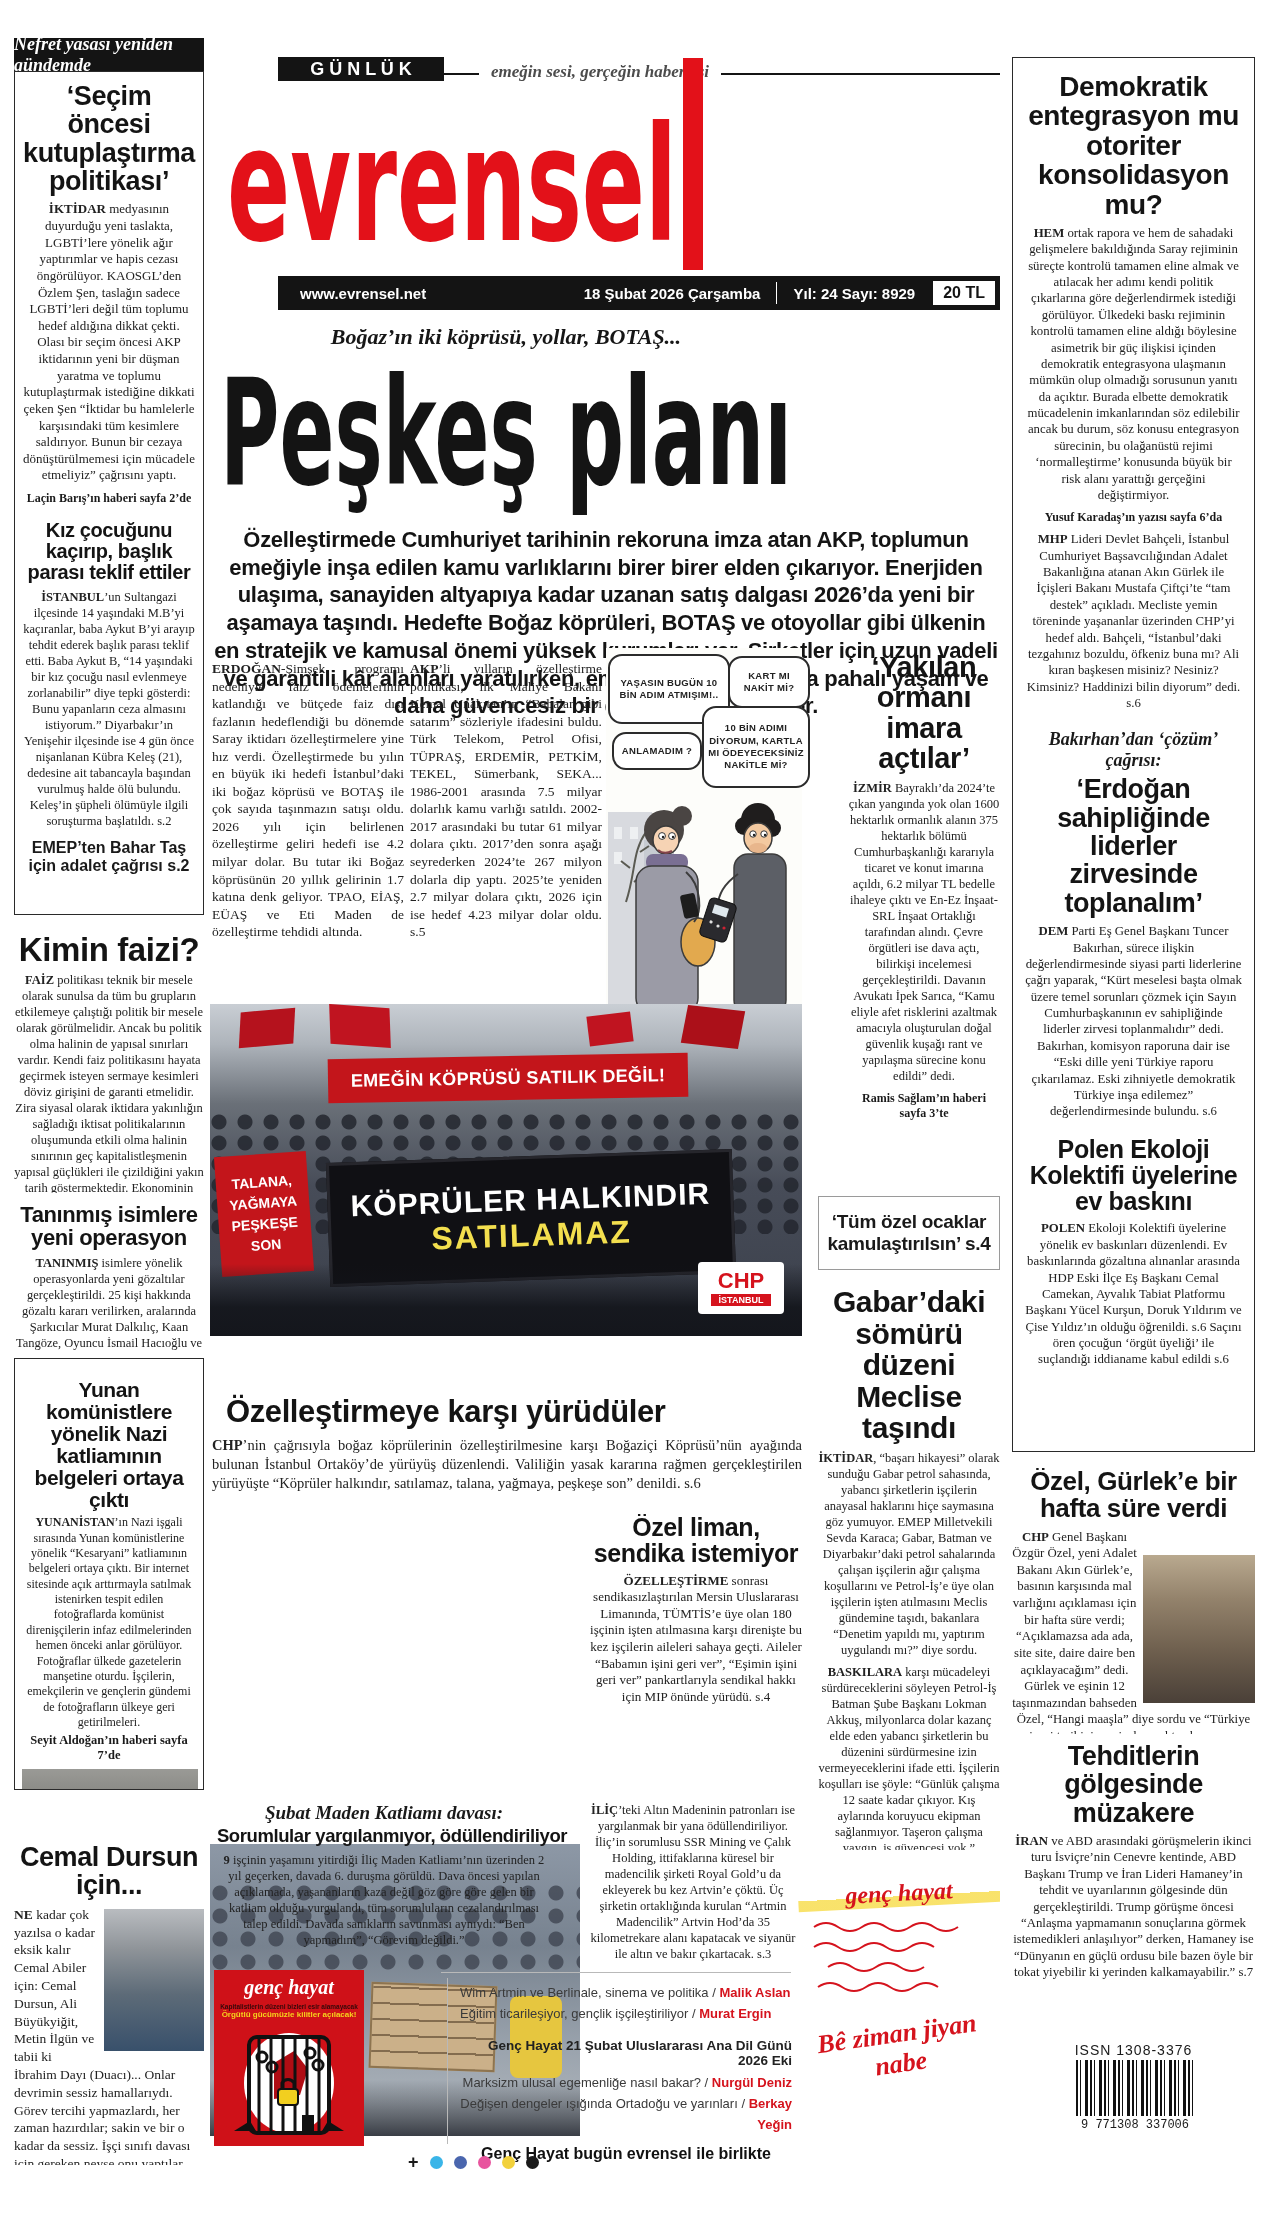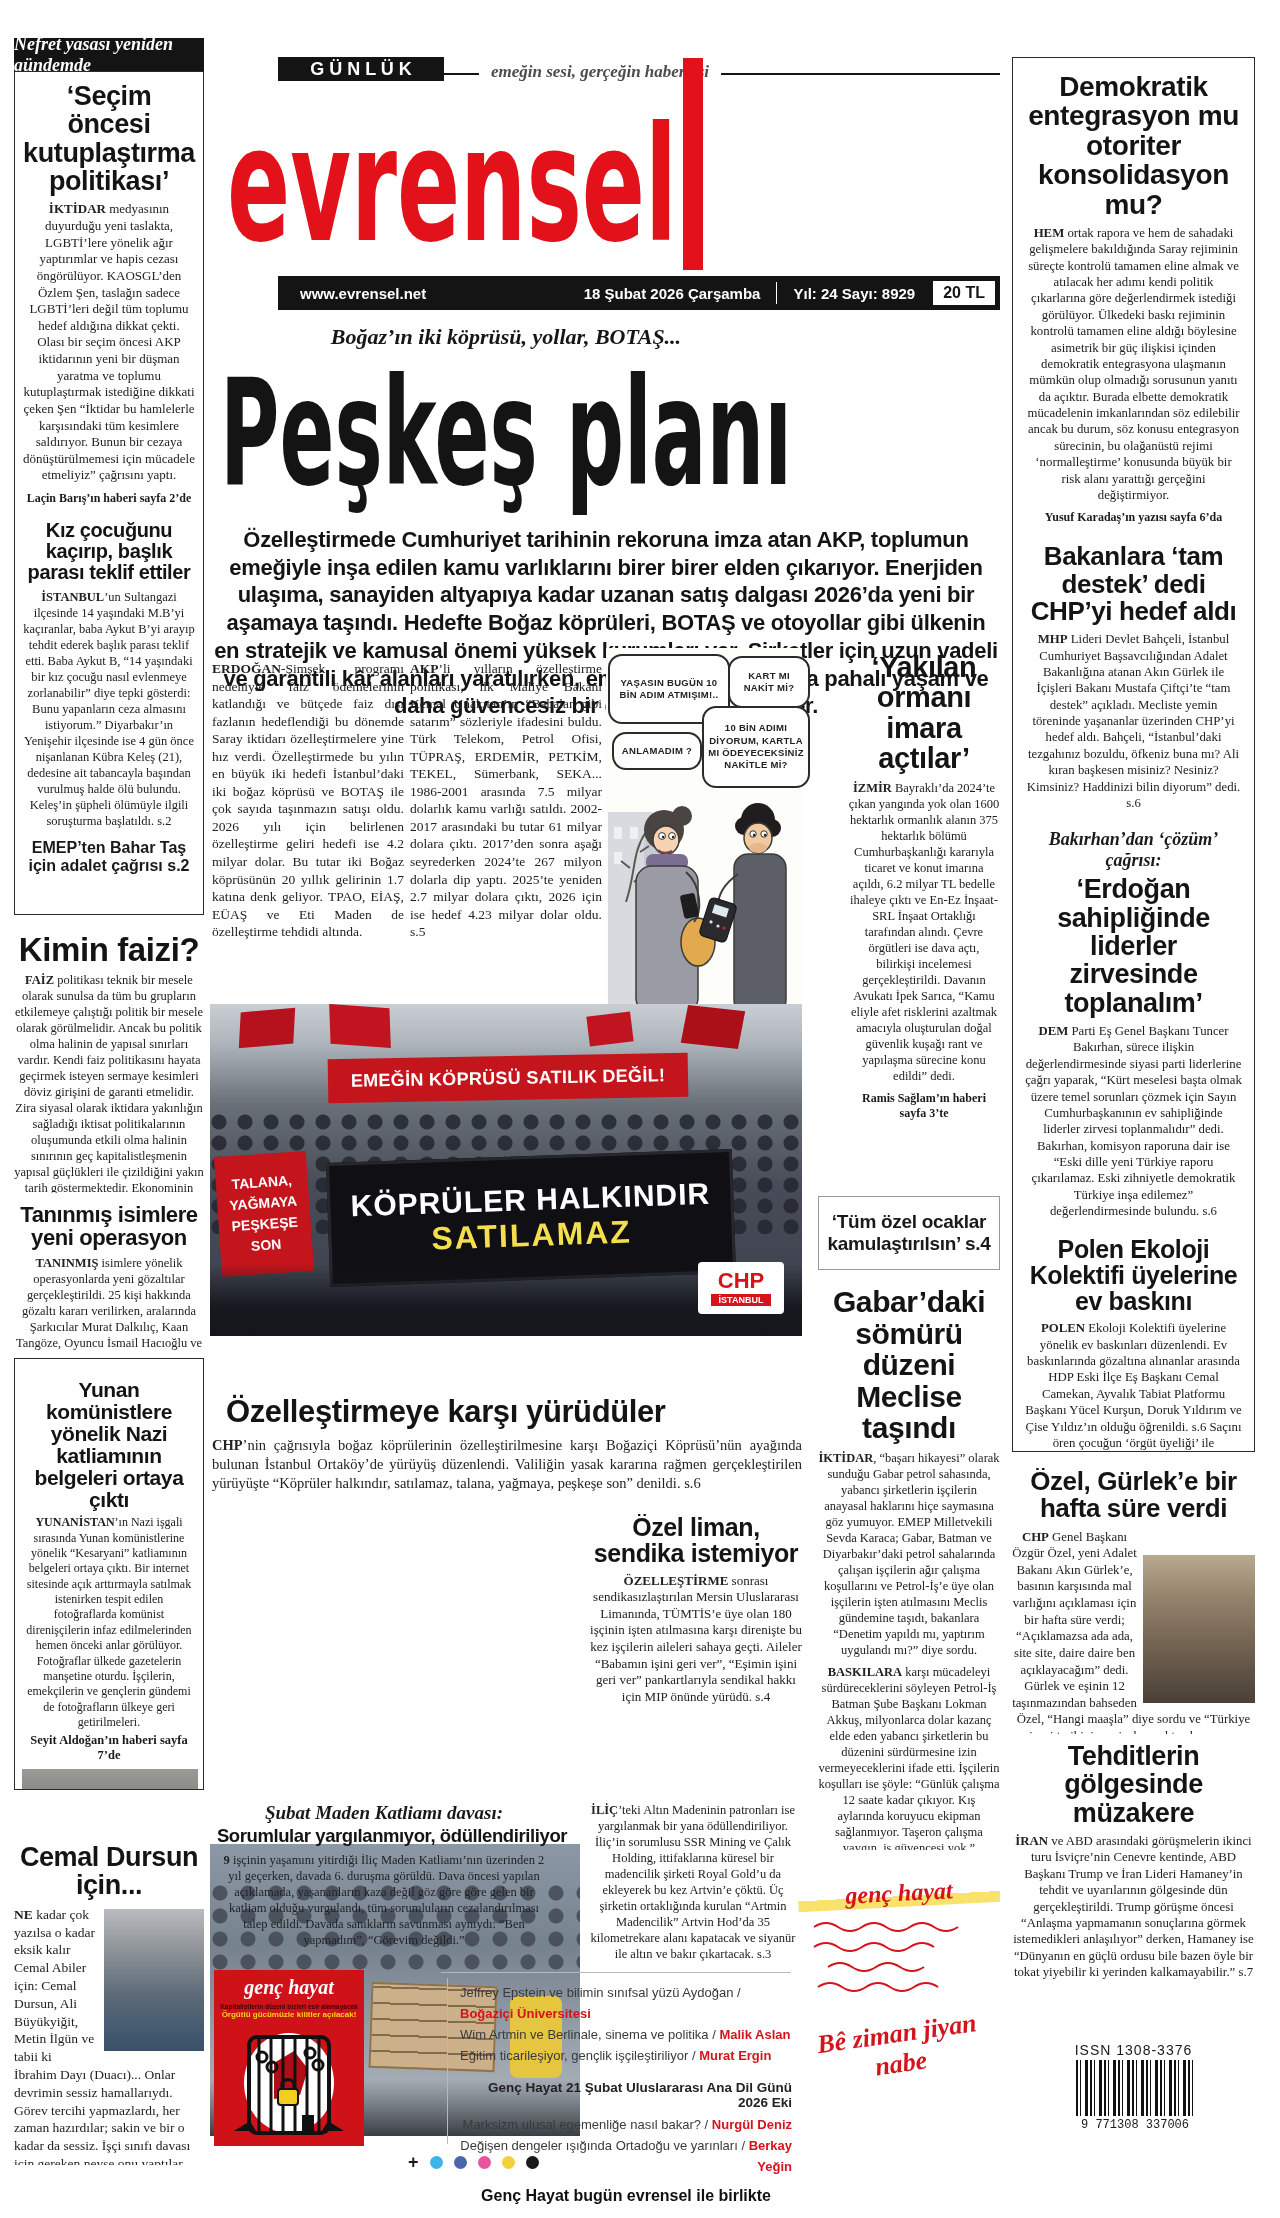--- a/index.html
+++ b/index.html
@@ -246,21 +246,20 @@
       <circle cx="104" cy="42" r="5" fill="none" stroke="#111" stroke-width="3"></circle>
       <rect x="64" y="66" width="20" height="16" rx="3" fill="#f2cf1f" stroke="#111" stroke-width="2"></rect>
       <path d="M68 66 v-6 a7 7 0 0 1 12 0 v6" fill="none" stroke="#111" stroke-width="3"></path>
       <path d="M20 108 l16 -10 l6 10 z" fill="#111"></path>
       <path d="M130 108 l-16 -10 l-6 10 z" fill="#111"></path>
       <rect x="88" y="92" width="12" height="18" fill="#111"></rect>
     </svg>
   </div>
 
   <div class="abs" style="left:460px;top:1982px;width:332px">
-    <div class="ghitem"><span>Jeffrey Epstein ve bilimin sınıfsal yüzü Aydoğan / </span><span class="redauthor">Boğaziçi Üniversitesi</span></div>
     <div class="ghitem"><span>Wim Artmin ve Berlinale, sinema ve politika / </span><span class="redauthor">Malik Aslan</span></div>
     <div class="ghitem"><span>Eğitim ticarileşiyor, gençlik işçileştiriliyor / </span><span class="redauthor">Murat Ergin</span></div>
     <div style="font-weight:700;font-size:13.5px;text-align:right;margin-top:14px;color:#222">Genç Hayat 21 Şubat Uluslararası Ana Dil Günü 2026 Eki</div>
     <div class="ghitem" style="text-align:right;margin-top:4px"><span>Marksizm ulusal egemenliğe nasıl bakar? / </span><span class="redauthor">Nurgül Deniz</span></div>
     <div class="ghitem" style="text-align:right"><span>Değişen dengeler ışığında Ortadoğu ve yarınları / </span><span class="redauthor">Berkay Yeğin</span></div>
     <div style="font-weight:700;font-size:16px;text-align:center;margin-top:10px;color:#111">Genç Hayat bugün evrensel ile birlikte</div>
   </div>
 
   <div class="abs" style="left:798px;top:1880px;width:202px;height:264px;overflow:hidden">
     <div style="color:#d5131d;font-style:italic;font-weight:700;font-size:24px;text-align:center;transform:rotate(-3deg);font-family:'Liberation Serif',serif;background:linear-gradient(transparent 60%,rgba(245,211,28,.65) 60%)">genç hayat</div>
@@ -288,21 +287,20 @@
     <p class="bc" style="font-size:12.5px"><b class="lead">İKTİDAR</b><span>, “başarı hikayesi” olarak sunduğu Gabar petrol sahasında, yabancı şirketlerin işçilerin anayasal haklarını hiçe saymasına göz yumuyor. EMEP Milletvekili Sevda Karaca; Gabar, Batman ve Diyarbakır’daki petrol sahalarında çalışan işçilerin ağır çalışma koşullarını ve Petrol-İş’e üye olan işçilerin işten atılmasını Meclis gündemine taşıdı, bakanlara “Denetim yapıldı mı, yaptırım uygulandı mı?” diye sordu.</span></p>
     <p class="bc" style="font-size:12.5px"><b class="lead">BASKILARA</b><span> karşı mücadeleyi sürdüreceklerini söyleyen Petrol-İş Batman Şube Başkanı Lokman Akkuş, milyonlarca dolar kazanç elde eden yabancı şirketlerin bu düzenini sürdürmesine izin vermeyeceklerini ifade etti. İşçilerin koşulları ise şöyle: “Günlük çalışma 12 saate kadar çıkıyor. Kış aylarında koruyucu ekipman sağlanmıyor. Taşeron çalışma yaygın, iş güvencesi yok.”</span></p>
 
   </div>
 
   <div class="abs box" style="left:1012px;top:57px;width:243px;height:1395px;padding:14px 12px;overflow:hidden">
     <div class="hl" style="font-size:28px">Demokratik entegrasyon mu otoriter konsolidasyon mu?</div>
     <p class="bc" style="font-size:12.8px"><b class="lead">HEM</b><span> ortak rapora ve hem de sahadaki gelişmelere bakıldığında Saray rejiminin süreçte kontrolü tamamen eline almak ve atılacak her adımı kendi politik çıkarlarına göre değerlendirmek istediği görülüyor. Ülkedeki baskı rejiminin kontrolü tamamen eline aldığı böylesine asimetrik bir güç ilişkisi içinden demokratik entegrasyona ulaşmanın mümkün olup olmadığı sorusunun yanıtı da açıktır. Burada elbette demokratik mücadelenin imkanlarından söz edilebilir ancak bu durum, söz konusu entegrasyon sürecinin, bu olağanüstü rejimi ‘normalleştirme’ konusunda büyük bir risk alanı yarattığı gerçeğini değiştirmiyor.</span></p>
     <div class="by">Yusuf Karadaş’ın yazısı sayfa 6’da</div>
 
-    <div class="hl" style="font-size:26px;margin-top:18px">Bakanlara ‘tam destek’ dedi CHP’yi hedef aldı</div>
     <p class="bc" style="font-size:12.8px"><b class="lead">MHP</b><span> Lideri Devlet Bahçeli, İstanbul Cumhuriyet Başsavcılığından Adalet Bakanlığına atanan Akın Gürlek ile İçişleri Bakanı Mustafa Çiftçi’te “tam destek” açıkladı. Mecliste yemin töreninde yaşananlar üzerinden CHP’yi hedef aldı. Bahçeli, “İstanbul’daki tezgahınız bozuldu, öfkeniz buna mı? Ali kıran başkesen misiniz? Nesiniz? Kimsiniz? Haddinizi bilin diyorum” dedi. s.6</span></p>
 
     <div class="ser" style="font-style:italic;font-weight:700;font-size:18px;text-align:center;margin-top:18px">Bakırhan’dan ‘çözüm’ çağrısı:</div>
     <div class="hl" style="font-size:27px;margin-top:4px">‘Erdoğan sahipliğinde liderler zirvesinde toplanalım’</div>
     <p class="bc" style="font-size:12.8px"><b class="lead">DEM</b><span> Parti Eş Genel Başkanı Tuncer Bakırhan, sürece ilişkin değerlendirmesinde siyasi parti liderlerine çağrı yaparak, “Kürt meselesi başta olmak üzere temel sorunları çözmek için Sayın Cumhurbaşkanının ev sahipliğinde liderler zirvesi toplanmalıdır” dedi. Bakırhan, komisyon raporuna dair ise “Eski dille yeni Türkiye raporu çıkarılamaz. Eski zihniyetle demokratik Türkiye inşa edilemez” değerlendirmesinde bulundu. s.6</span></p>
 
     <div class="hl" style="font-size:25px;margin-top:16px">Polen Ekoloji Kolektifi üyelerine ev baskını</div>
     <p class="bc" style="font-size:12.8px"><b class="lead">POLEN</b><span> Ekoloji Kolektifi üyelerine yönelik ev baskınları düzenlendi. Ev baskınlarında gözaltına alınanlar arasında HDP Eski İlçe Eş Başkanı Cemal Camekan, Ayvalık Tabiat Platformu Başkanı Yücel Kurşun, Doruk Yıldırım ve Çise Yıldız’ın olduğu öğrenildi. s.6 Saçını ören çocuğun ‘örgüt üyeliği’ ile suçlandığı iddianame kabul edildi s.6</span></p>
 
   </div>

